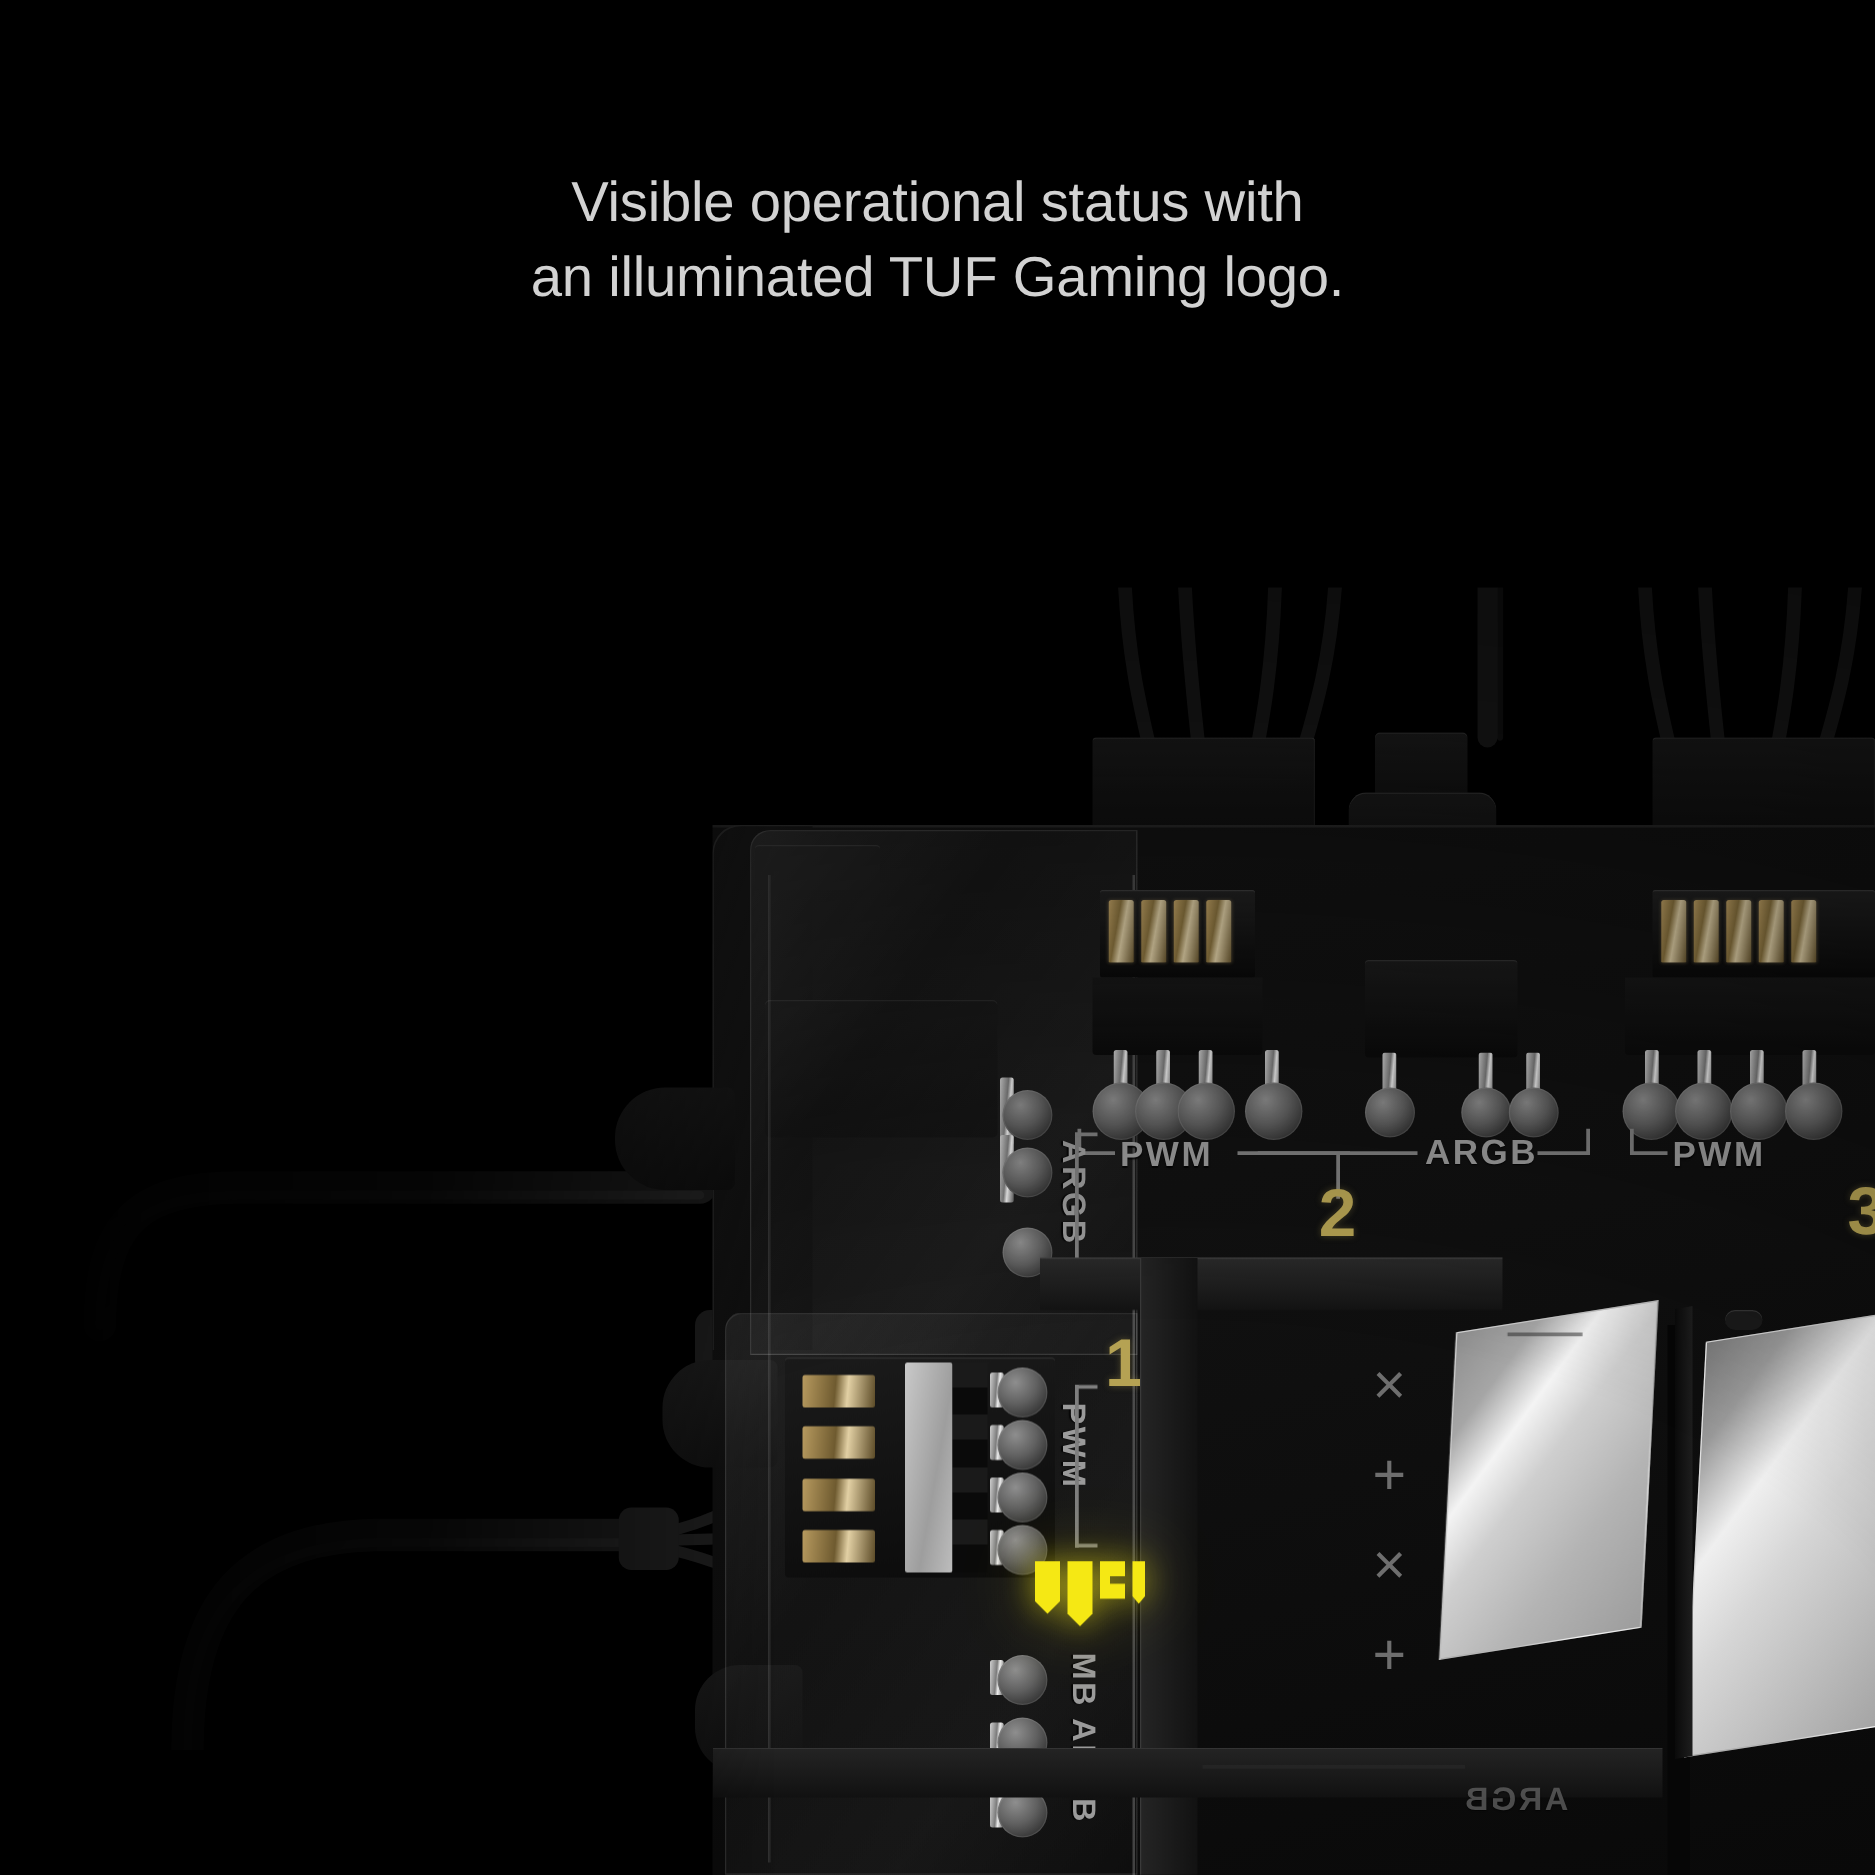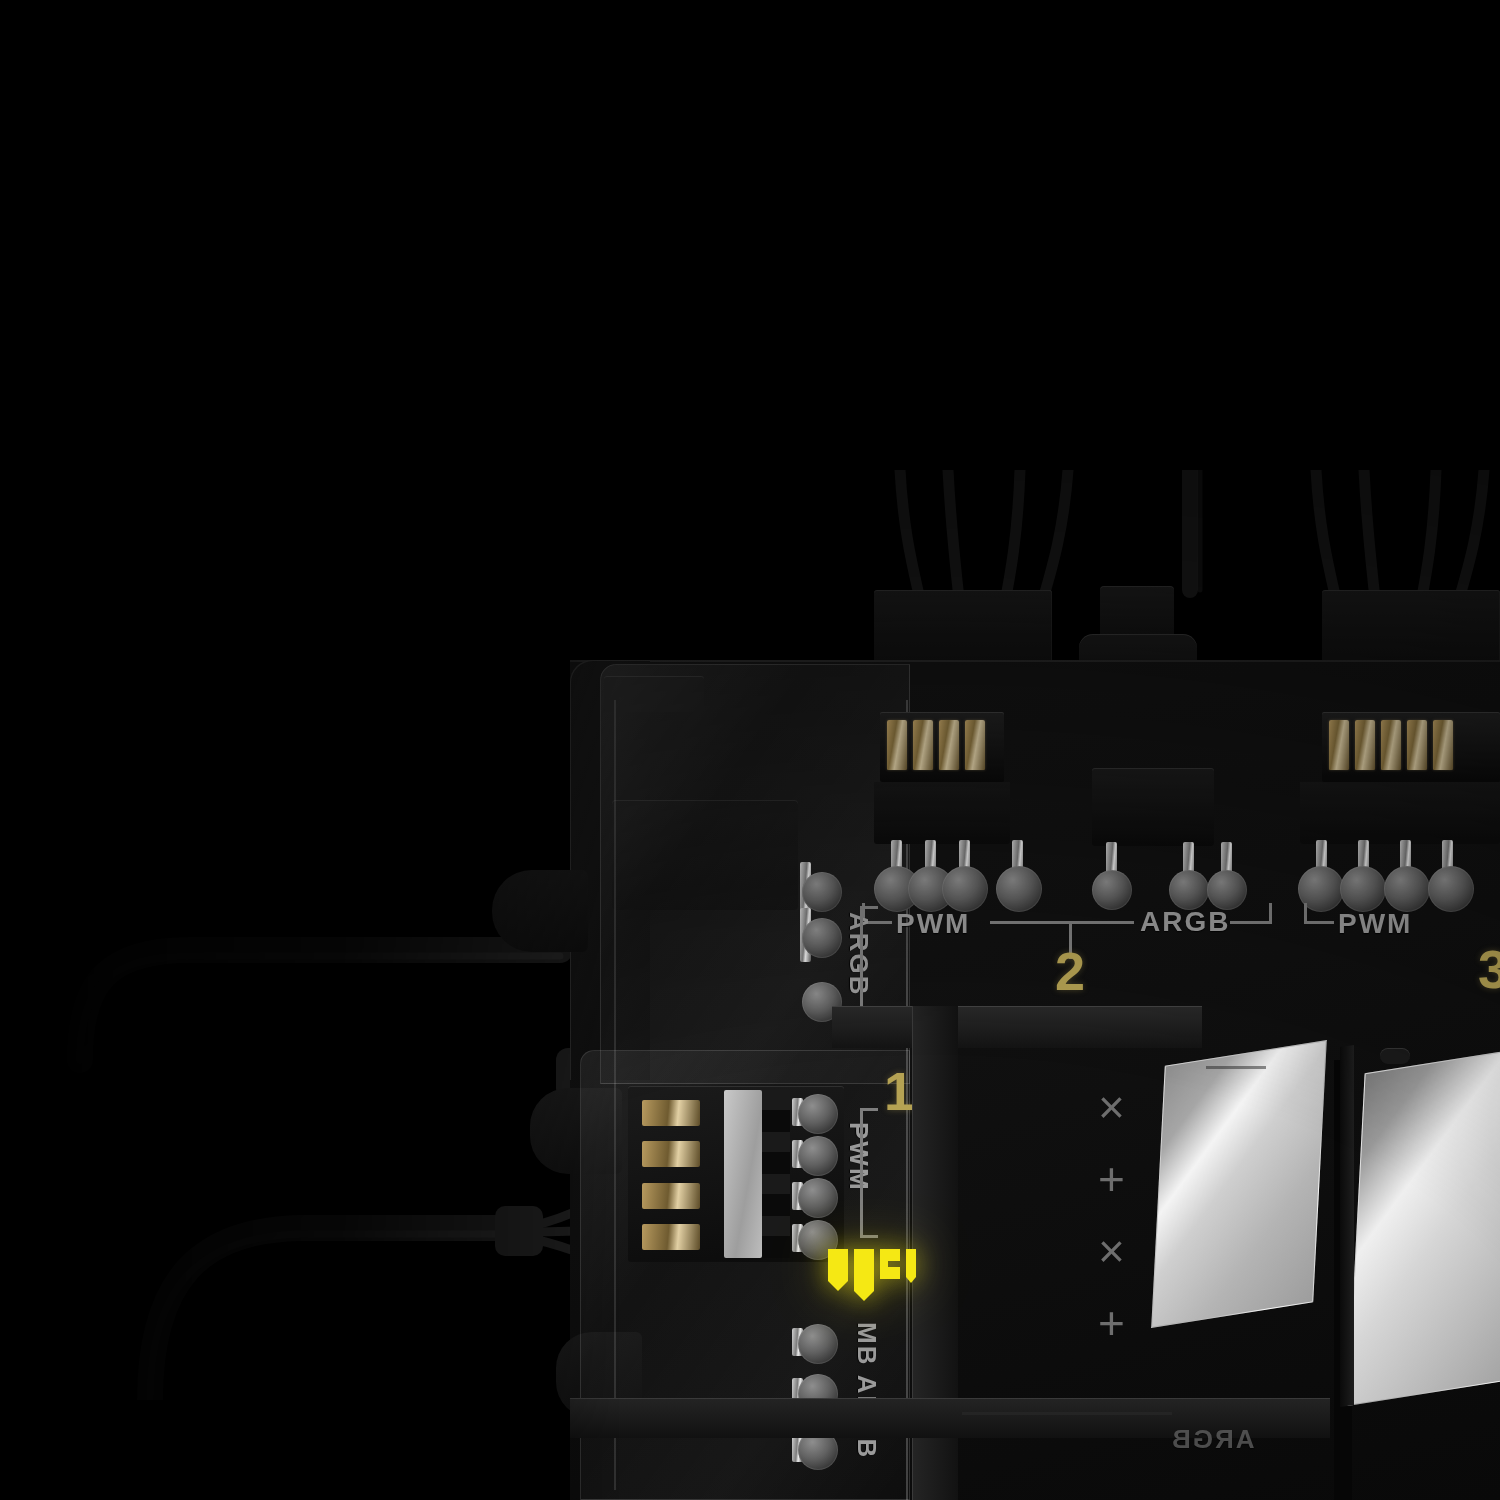--- a/index.html
+++ b/index.html
@@ -368,14 +368,16 @@
   <div class="pc" style="left:1380px; top:1048px; width:30px; height:16px; border-radius:8px;
               background:#1a1a1a; box-shadow:inset 0 1px 0 rgba(255,255,255,.12);"></div>
 
 </div>
 
 <div id="left-fade"></div>
 <div id="vignette"></div>
 
 <div id="text-block">
   <p id="subtitle">
+    <span class="ln">Visible operational status with</span>
+    <span class="ln">an illuminated TUF Gaming logo.</span>
   </p>
 </div>
 
 </body></html>

